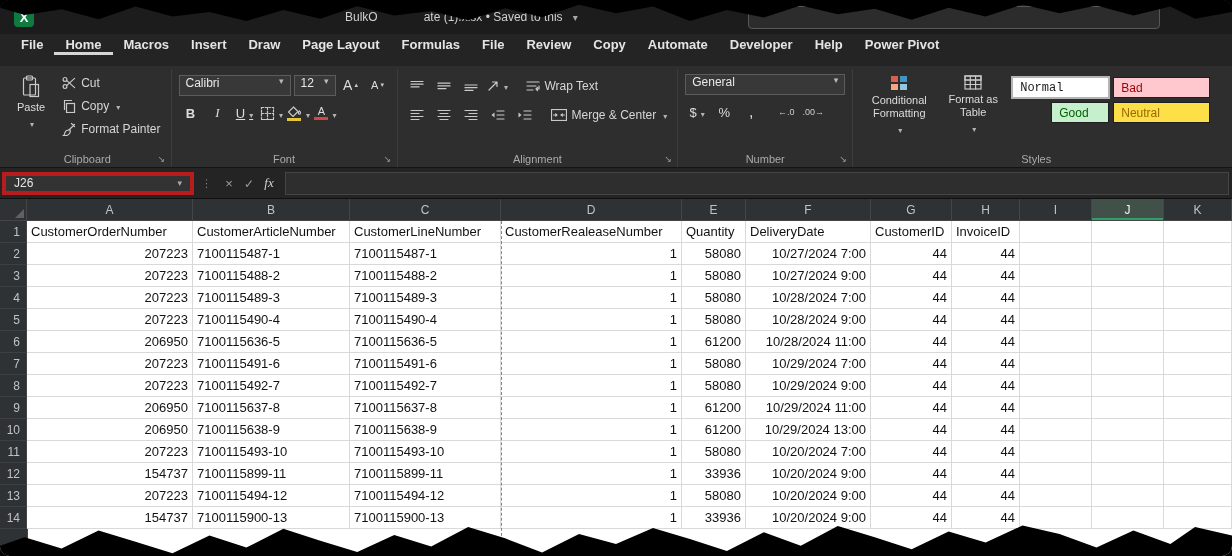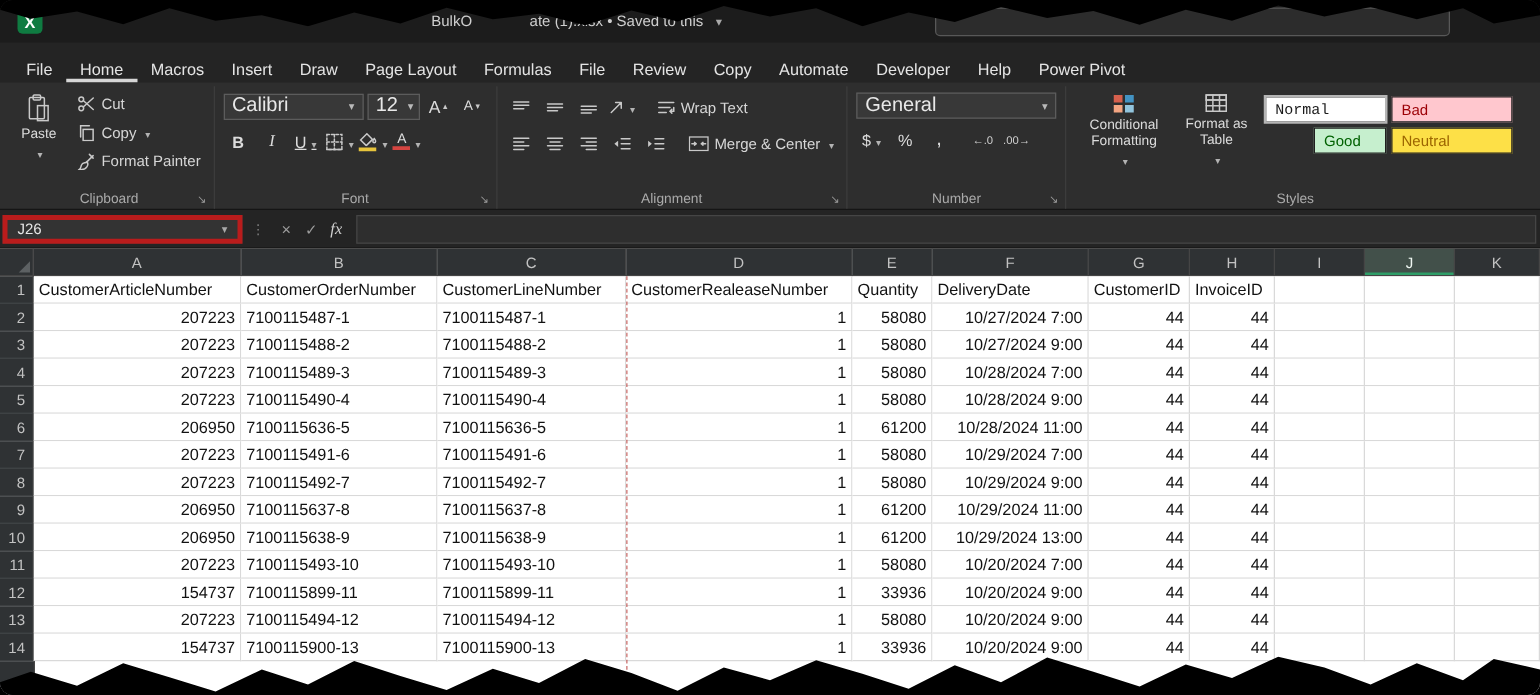--- a/index.html
+++ b/index.html
@@ -9,37 +9,37 @@
   
   .title-bar{height:34px;background:#1c1c1c;position:relative;flex:0 0 auto;display:flex;align-items:center;}
   .app-icon{width:20px;height:20px;margin-left:14px;background:#0f7b41;border-radius:4px;color:#fff;font-weight:bold;font-size:13px;display:flex;align-items:center;justify-content:center;}
   .title-group{position:absolute;left:345px;top:0;height:34px;display:flex;align-items:center;color:#cfcfcf;font-size:12px;}
   .title-gap{width:46px;height:100%;}
   .title-dd{margin-left:10px;}
   .title-dd::after{content:"▾";color:#a8a8a8;font-size:10px;}
   .search-stub{position:absolute;right:72px;top:6px;width:410px;height:21px;border:1px solid #585858;border-radius:4px;background:#2c2c2c;}
 
   
-  .menu-bar{height:32px;background:#242424;display:flex;align-items:flex-end;padding-left:10px;flex:0 0 auto;}
+  .menu-bar{height:32px;background:#242424;display:flex;align-items:flex-start;padding-left:10px;flex:0 0 auto;font-weight:bold;}
   .menu-item{color:#e4e4e4;font-size:13px;padding:0 11px;display:flex;align-items:center;border-bottom:3px solid transparent;padding-top:3px;}
   .menu-item.active{border-bottom-color:#d6d6d6;}
 
   
   .ribbon{height:98px;background:#2e2e2e;border-bottom:1px solid #151515;display:flex;align-items:stretch;padding:3px 2px 0 4px;flex:0 0 auto;}
   .rgroup{display:flex;flex-direction:column;padding:2px 7px 0 7px;border-right:1px solid #3c3c3c;position:relative;}
   .rgroup-body{flex:1;display:flex;align-items:flex-start;}
   .rgroup-label{height:17px;display:flex;align-items:center;justify-content:center;color:#aaa;font-size:11px;}
   .launcher{position:absolute;right:3px;bottom:3px;width:10px;height:10px;}
   .launcher::after{content:"↘";font-size:9px;color:#9a9a9a;line-height:10px;display:block;}
 
   .bigbtn{display:flex;flex-direction:column;align-items:center;gap:3px;padding:4px 6px 0 6px;color:#dcdcdc;font-size:11px;text-align:center;line-height:1.2;}
   .sbtn{display:flex;align-items:center;gap:5px;height:23px;color:#d6d6d6;font-size:12px;padding:0 3px;white-space:nowrap;}
   .sq{min-width:24px;height:22px;display:flex;align-items:center;justify-content:center;color:#dcdcdc;font-size:13px;gap:2px;}
   .dd::after{content:"▾";font-size:8px;color:#b3b3b3;margin-left:2px;}
-  .combo{background:#383838;border:1px solid #5c5c5c;height:21px;display:flex;align-items:center;color:#e8e8e8;font-size:16px;padding:0 6px;box-sizing:border-box;}
+  .combo{background:#383838;border:1px solid #5c5c5c;height:21px;display:flex;align-items:flex-start;color:#e8e8e8;font-size:12px;padding:0 6px;box-sizing:border-box;}
   .combo::after{content:"▾";margin-left:auto;color:#b9b9b9;font-size:9px;padding-left:8px;}
   .rows2{display:flex;flex-direction:column;gap:6px;margin-top:3px;}
   .hrow{display:flex;align-items:center;gap:3px;}
   svg.ic{display:block;}
   svg.ic *{stroke:#c9c9c9;stroke-width:1.2;fill:none;stroke-linecap:round;}
   svg.ic .fill{fill:#c9c9c9;stroke:none;}
 
   .clip-col{display:flex;flex-direction:column;margin-left:8px;}
   .bold-b{font-weight:bold;}
   .ital-i{font-style:italic;font-family:"Liberation Serif",serif;}
@@ -388,22 +388,22 @@
         <div class="ch">C</div>
         <div class="ch">D</div>
         <div class="ch">E</div>
         <div class="ch">F</div>
         <div class="ch">G</div>
         <div class="ch">H</div>
         <div class="ch">I</div>
         <div class="ch active">J</div>
         <div class="ch">K</div>
         <div class="rh">1</div>
+        <div class="cell">CustomerOrderNumber</div>
         <div class="cell">CustomerArticleNumber</div>
-        <div class="cell">CustomerOrderNumber</div>
         <div class="cell">CustomerLineNumber</div>
         <div class="cell">CustomerRealeaseNumber</div>
         <div class="cell">Quantity</div>
         <div class="cell">DeliveryDate</div>
         <div class="cell">CustomerID</div>
         <div class="cell">InvoiceID</div>
         <div class="cell"></div>
         <div class="cell"></div>
         <div class="cell"></div>
         <div class="rh">2</div>

